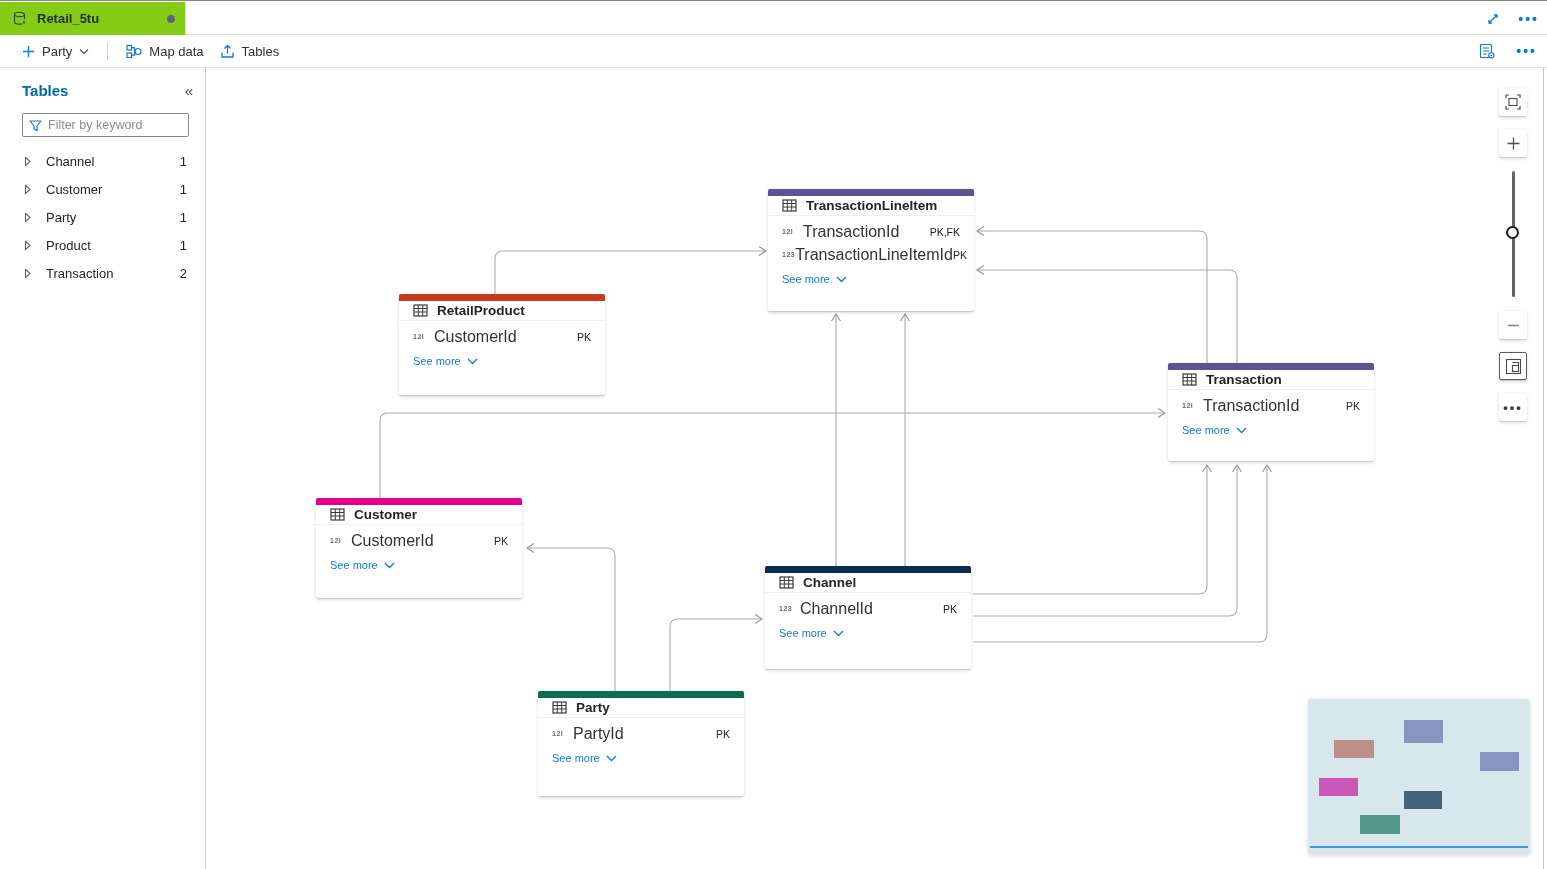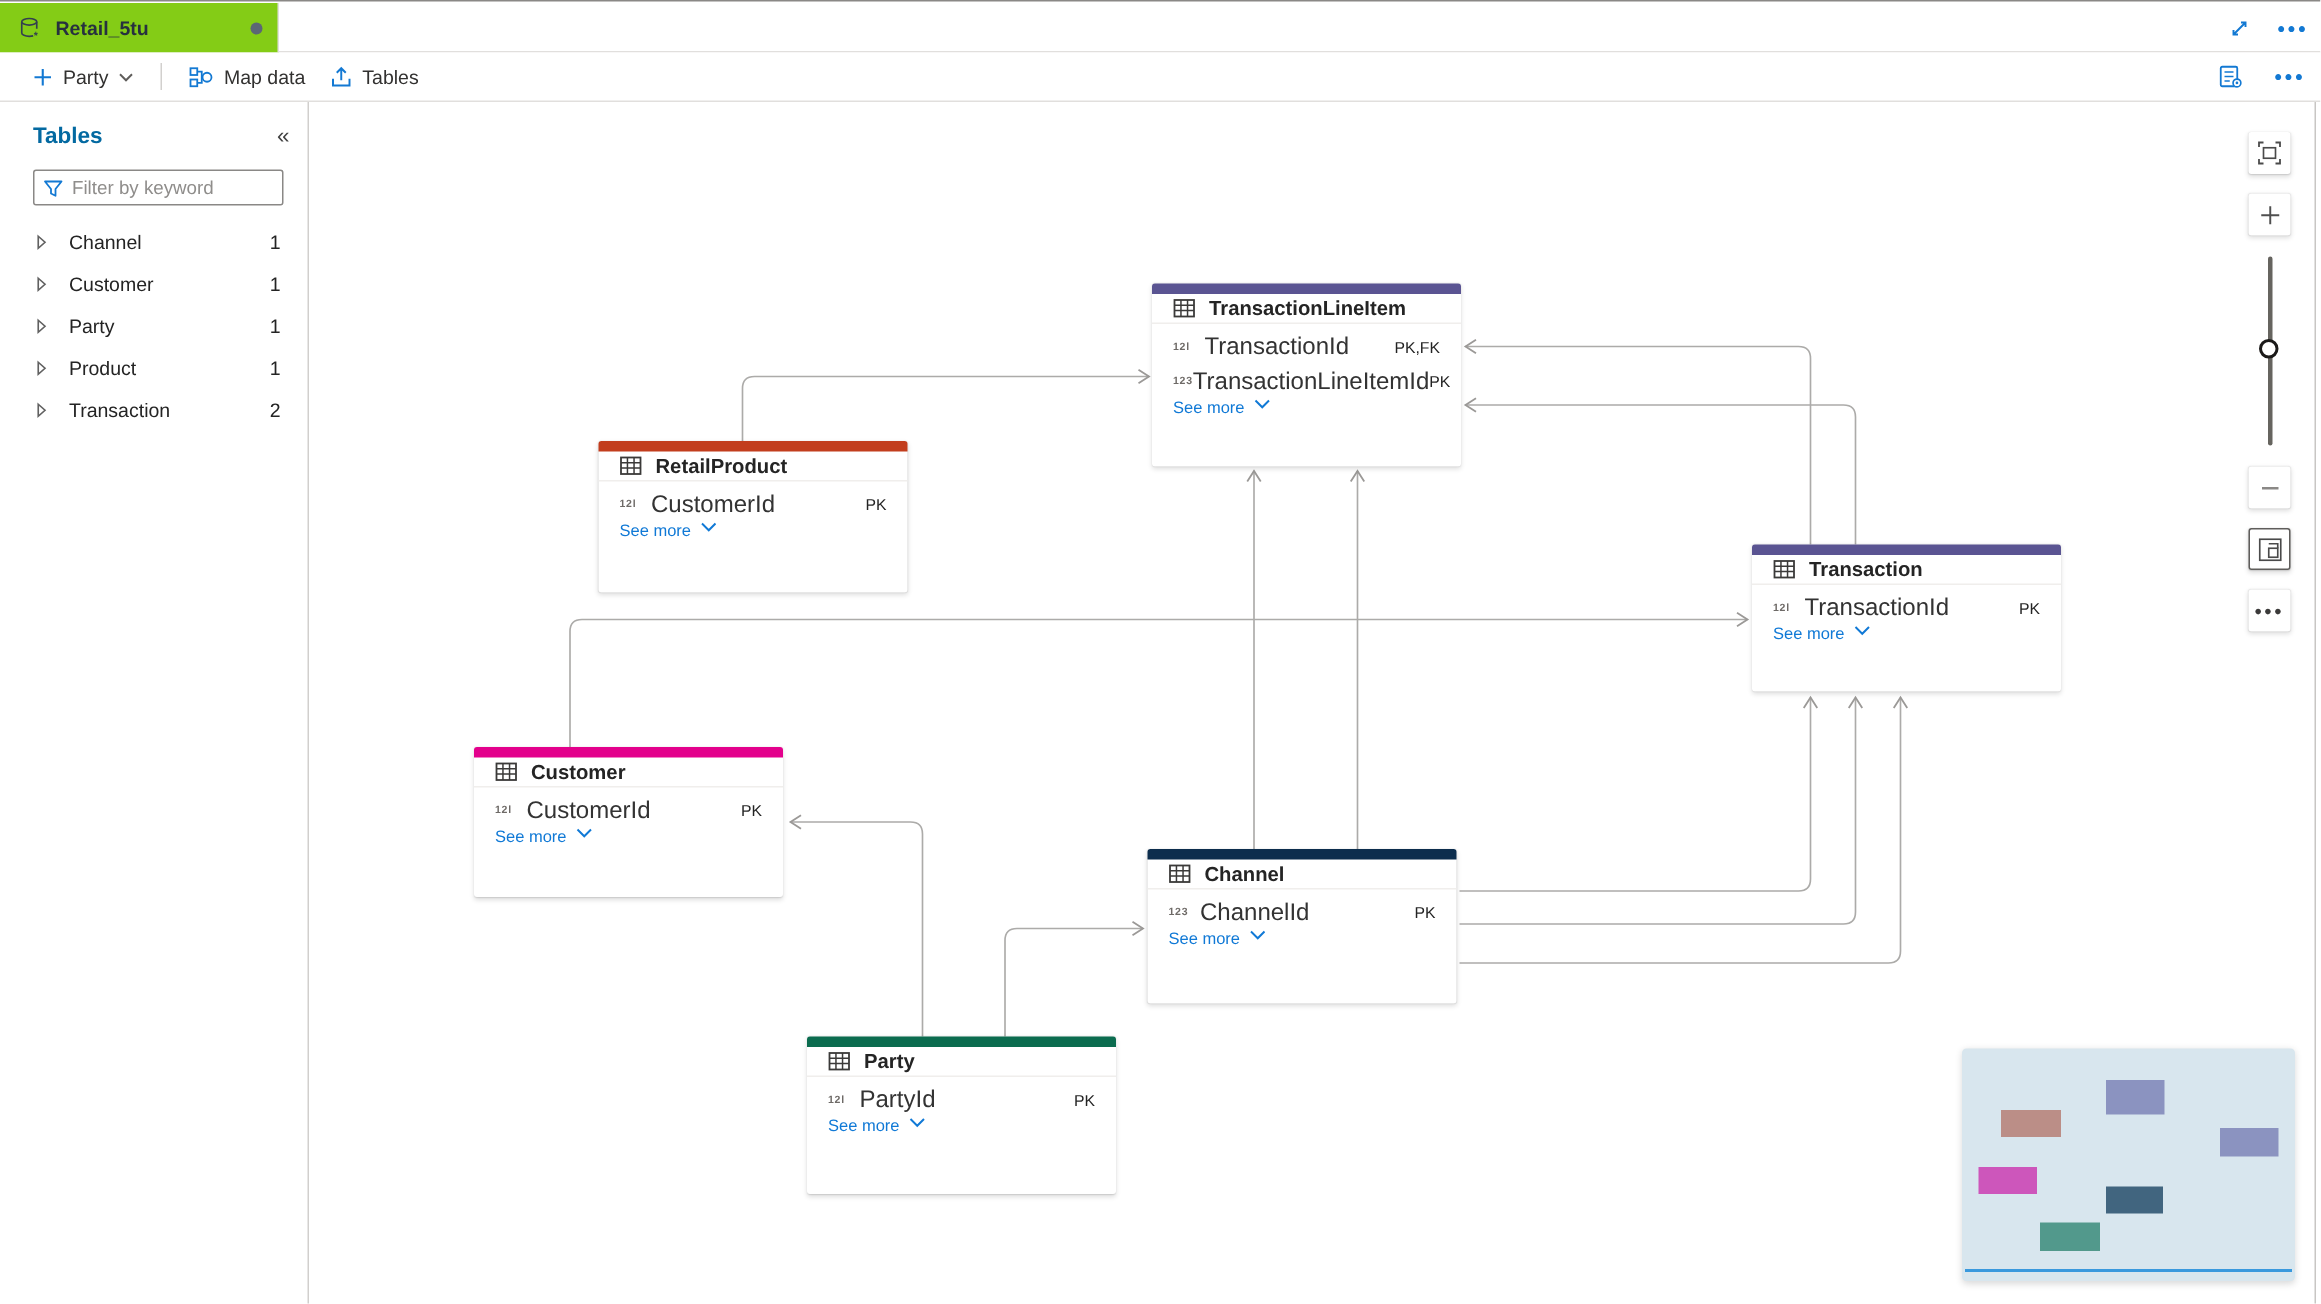--- a/index.html
+++ b/index.html
@@ -51,21 +51,21 @@
           box-shadow:0 1.6px 3.6px rgba(0,0,0,.132), 0 .3px .9px rgba(0,0,0,.108); }
   .card-bar { height:7px; border-radius:2px 2px 0 0; }
   .card-head { height:20px; display:flex; align-items:center; padding:0 14px; gap:9px;
                border-bottom:1px solid #f0eeec; }
   .card-title { font-size:13.5px; font-weight:bold; color:#242424; }
   .card-rows { padding-top:4px; }
   .frow { height:23px; display:flex; align-items:center; padding:0 14px; }
   .ficon { width:21px; font-size:7px; font-weight:bold; color:#6e6a67; letter-spacing:.5px; }
   .fname { font-size:16px; color:#333; }
   .fkey { margin-left:auto; font-size:10.5px; color:#242424; }
-  .seemore { height:26px; display:flex; gap:6px; padding:0 14px; color:#1079d6;
+  .seemore { height:26px; display:flex; align-items:center; gap:6px; padding:0 14px; color:#1079d6;
              font-size:11px; cursor:pointer; }
 
   
   .zctl { position:absolute; left:1293px; top:20px; width:28px; display:flex; flex-direction:column; align-items:center; }
   .zbtn { width:28px; height:28px; background:#fff; border:none; border-radius:2px; cursor:pointer;
           box-shadow:0 1.6px 3.6px rgba(0,0,0,.132), 0 .3px .9px rgba(0,0,0,.108);
           display:flex; align-items:center; justify-content:center; color:#4a4a4a; }
   .zbtn.bordered { border:1px solid #5f5d5b; }
   .zgap { height:13px; } .zgap2 { height:14px; }
   .slider { position:relative; width:28px; height:126px; display:flex; justify-content:center; }

